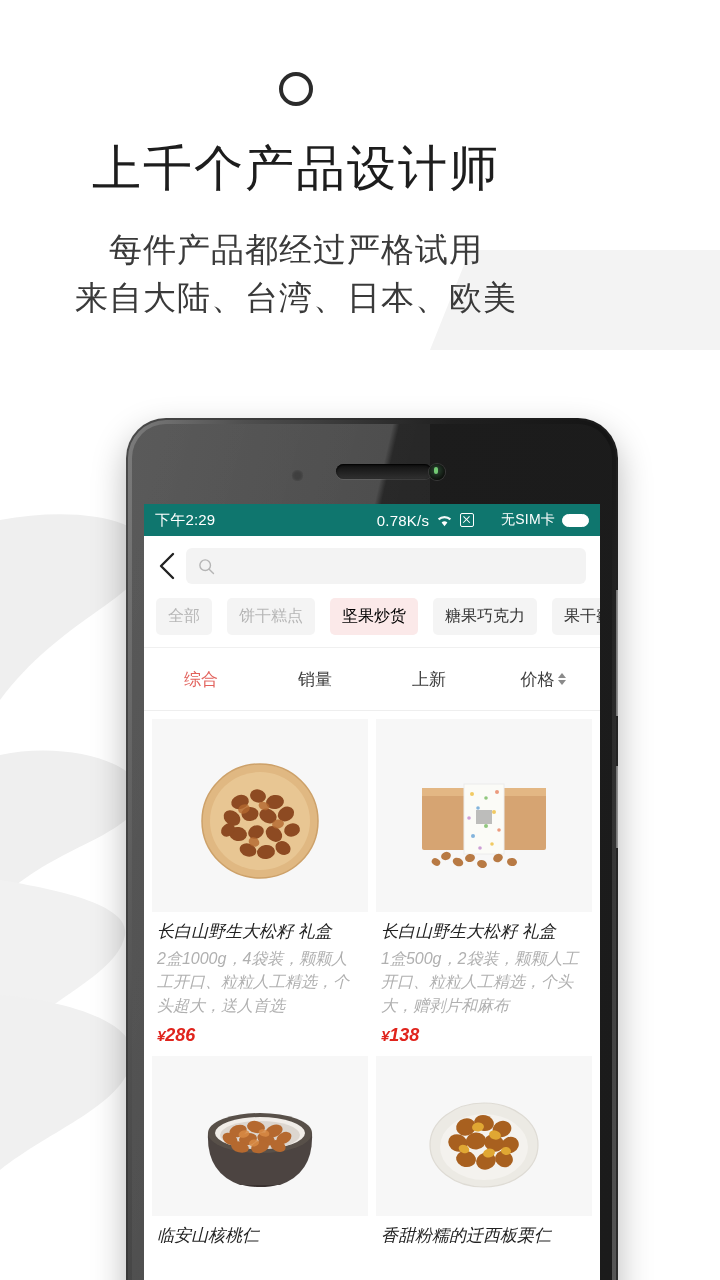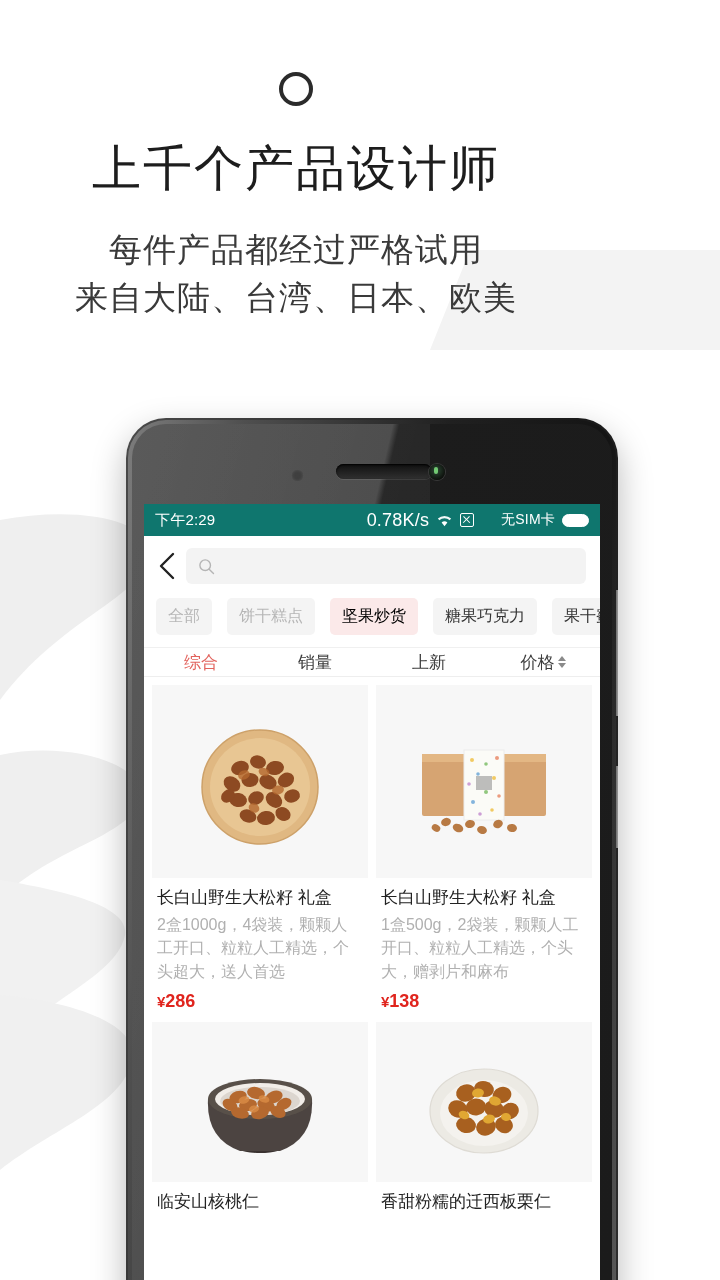--- a/index.html
+++ b/index.html
@@ -92,21 +92,21 @@
   .screen {
     position:absolute; left:12px; top:80px; right:12px; bottom:0;
     background:#ffffff; overflow:hidden;
   }
   .statusbar {
     height:32px; background:#0f766e; color:#fff;
     display:flex; align-items:center; padding:0 11px;
     font-size:15px; letter-spacing:.2px;
   }
   .sb-right { margin-left:auto; display:flex; align-items:center; gap:7px; }
-  .sb-speed { font-size:18px; }
+  .sb-speed { font-size:15px; }
   .sb-nosim { font-size:14px;margin-left:20px; }
   .icon-wifi { width:17px; height:13px; display:block; }
   .icon-xbox {
     width:14px; height:14px; border:1.4px solid #fff; border-radius:2px;
     position:relative; display:inline-block;
   }
   .icon-xbox:before, .icon-xbox:after {
     content:""; position:absolute; left:1.2px; top:5px; width:9px; height:1.4px; background:#fff;
   }
   .icon-xbox:before { transform:rotate(45deg); }
@@ -136,40 +136,40 @@
   }
   .chip {
     flex:0 0 auto; background:#f4f4f4; color:#6c6c6c;
     font-size:16px; padding:8px 12px; border-radius:5px;
   }
   .chip.dim { color:#b6b6b6; }
   .chip.dark { color:#333; }
   .chip.active { background:#fbe9e9; color:#000000; }
 
   .sorts {
-    display:flex; align-items:center; height:30px;
+    display:flex; align-items:center; height:64px;
     border-top:1px solid #f0f0f0; border-bottom:1px solid #eeeeee;
     background:#fff;
   }
   .sort {
     flex:1; text-align:center; font-size:17px; color:#3c3c3c;
     position:relative; display:flex; align-items:center; justify-content:center; gap:3px;
   }
   .sort + .sort:before {
     content:""; position:absolute; left:0; top:12px; bottom:12px; width:1px; background:#ededed;
   }
   .sort.active { color:#e2625c; }
   .arrows { display:inline-flex; flex-direction:column; gap:2px; }
   .arrows i {
     width:0; height:0; border-left:4px solid transparent; border-right:4px solid transparent;
   }
   .arrows i.up { border-bottom:5px solid #8a8a8a; }
   .arrows i.dn { border-top:5px solid #8a8a8a; }
 
-  .grid { display:flex; gap:8px; padding:8px 8px 0 8px; background:#fff; }
+  .grid { display:flex; gap:8px; padding:8px 8px 0 8px; background:#fff;font-style:italic; }
   .col { flex:1; min-width:0; }
   .card { background:#fff; margin-bottom:6px; }
   .card-img {
     width:100%; height:193px; background:#f7f7f7;
     display:flex; align-items:center; justify-content:center; overflow:hidden;
   }
   .card-img.small { height:160px; }
   .card-img svg { display:block; }
   .card-body { padding:9px 5px 4px 5px; }
   .card-title { font-size:17px; color:#222; line-height:1.25; }

